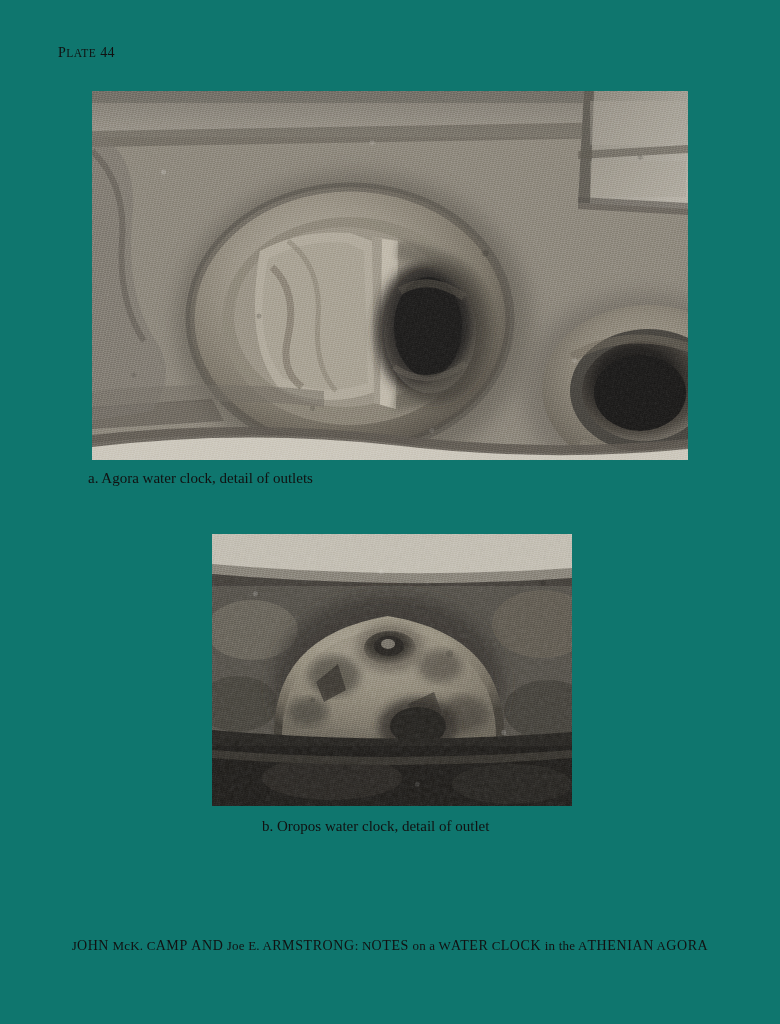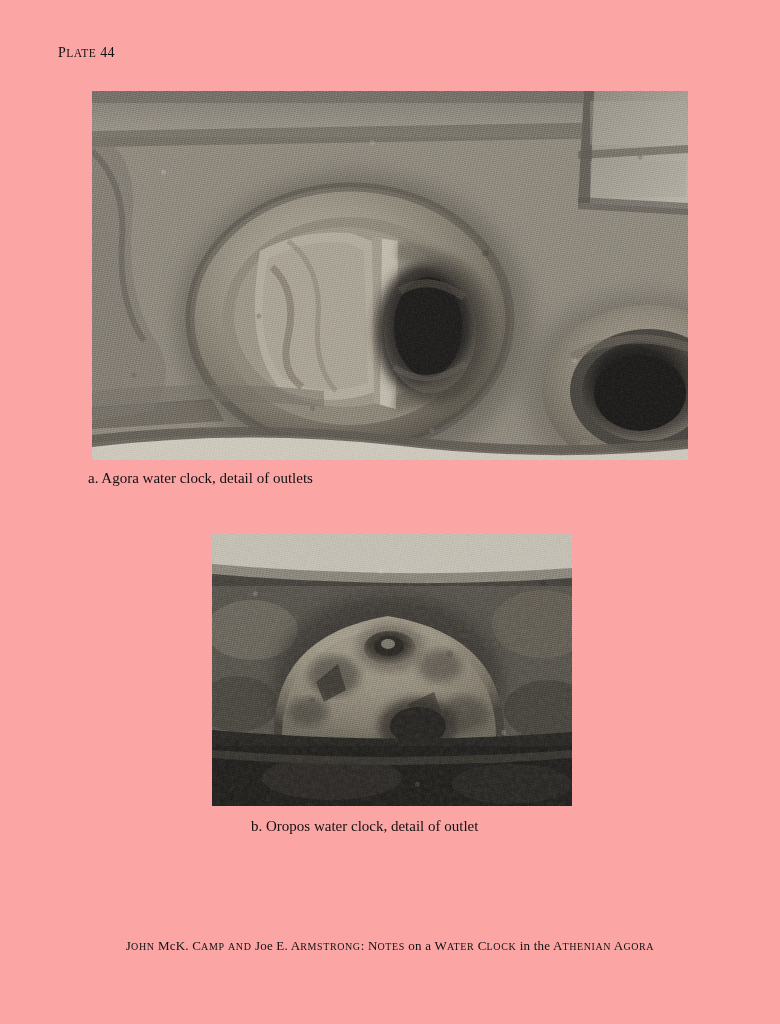--- a/index.html
+++ b/index.html
@@ -11,21 +11,21 @@
     width: 780px;
     height: 1024px;
     position: relative;
     font-family: "Liberation Serif", serif;
     color: #111111;
     overflow: hidden;
   }
   .page {
     position: absolute;
     inset: 0;
-    background: #fca5a5;
+    background: #0f766e;
   }
 
   
   .plate-label {
     position: absolute;
     left: 58px;
     top: 45px;
     font-size: 14px;
     letter-spacing: 0.4px;
     white-space: nowrap;
@@ -58,33 +58,33 @@
     background: #4c4a46;
   }
 
   .cap {
     position: absolute;
     font-size: 15px;
     color: #111;
     white-space: nowrap;
   }
   .cap-a { left: 88px; top: 470px; }
-  .cap-b { left: 212px; top: 818px; padding-left: 39px; }
+  .cap-b { left: 223px; top: 818px; padding-left: 39px; }
 
   .footer {
     position: absolute;
     left: 0;
     right: 0;
     top: 938px;
     text-align: center;
     font-size: 13px;
     letter-spacing: 0.2px;
   }
   .footer .sc {
-    font-size: 10px;
+    font-size: 14px;
     letter-spacing: 0.6px;
   }
 
   
   .stone {
     position: absolute;
     inset: 0;
   }
   .grain {
     position: absolute;

